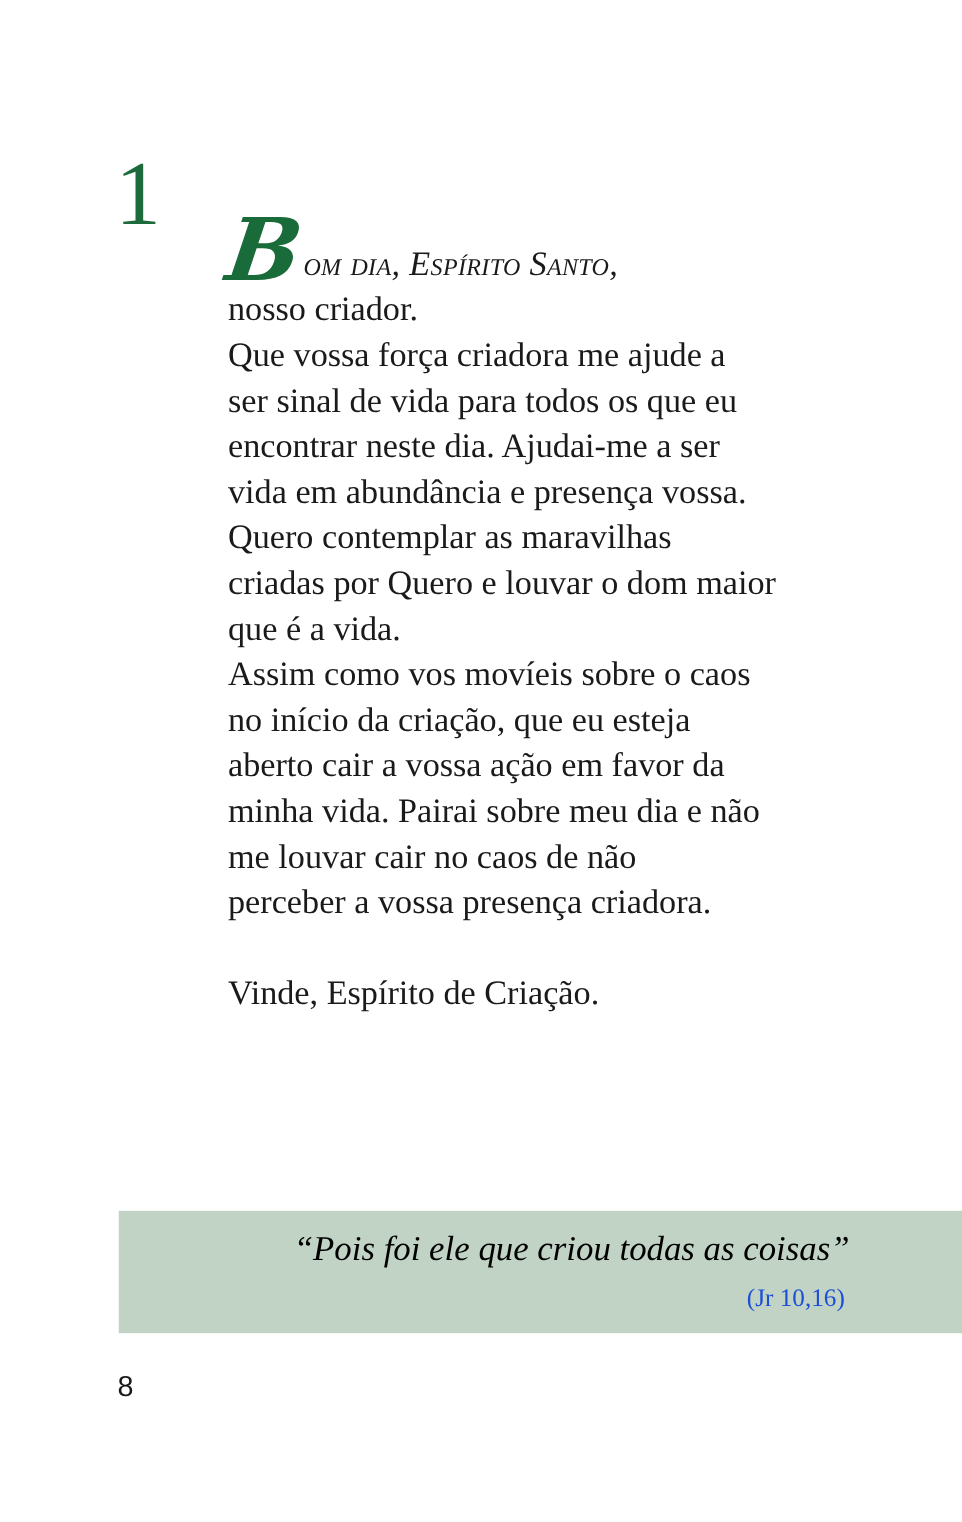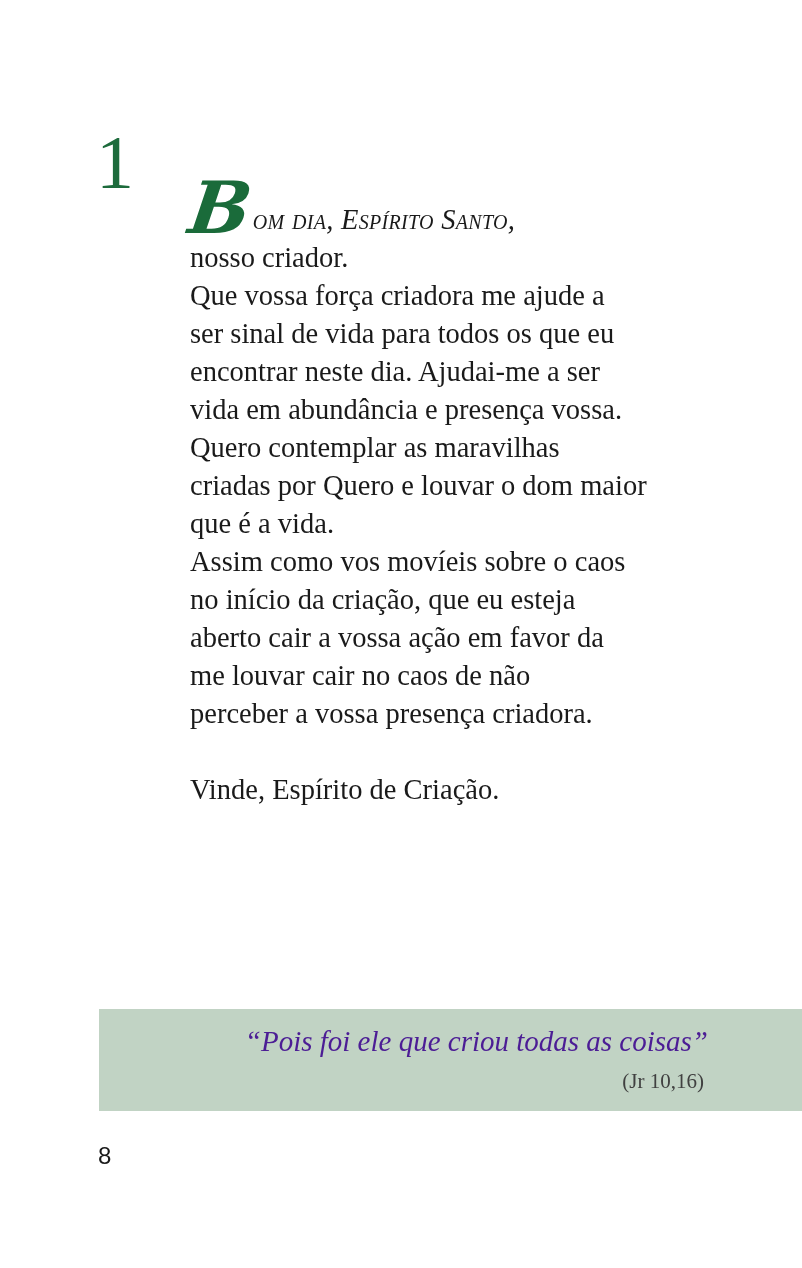--- a/index.html
+++ b/index.html
@@ -9,22 +9,22 @@
                  color:#1d6b3c; font-weight:normal; }
   .body { position:absolute; left:190px; top:178px; width:560px; font-size:28.5px; line-height:38px; }
   .first-line { white-space:nowrap; }
   .dropcap { font-family:"DejaVu Serif", serif; font-style:italic; font-weight:bold; color:#1a6b3a;
              font-size:72px; line-height:60px; display:inline-block; vertical-align:-4px; margin-right:2px;
              transform:skewX(-8deg); }
   .smallcaps { font-variant:small-caps; letter-spacing:0.3px;font-style:italic; }
   .line { display:block; white-space:nowrap; }
   .gap { display:block; height:38px; }
   .quote-box { position:absolute; left:99px; top:1009px; width:703px; height:102px; background:#c1d3c4; }
-  .quote-text { position:absolute; right:94px; top:16px; font-style:italic; font-size:29px; color:#4c1d95; white-space:nowrap; }
-  .quote-ref { position:absolute; right:98px; top:60px; font-size:21px; color:#404040; white-space:nowrap; }
+  .quote-text { position:absolute; right:94px; top:16px; font-style:italic; font-size:29px; color:#000000; white-space:nowrap; }
+  .quote-ref { position:absolute; right:98px; top:60px; font-size:21px; color:#1d4ed8; white-space:nowrap; }
   .page-num { position:absolute; left:98px; top:1142px; font-family:"Liberation Sans", sans-serif; font-size:24px; color:#1a1a1a; }
 </style>
 </head>
 <body>
 
 <div class="chapter-num">1</div>
 
 <div class="body">
   <span class="first-line line">
     <span class="dropcap">B</span><span class="smallcaps">om dia, Espírito Santo,</span>
@@ -33,20 +33,21 @@
   <span class="line">Que vossa força criadora me ajude a</span>
   <span class="line">ser sinal de vida para todos os que eu</span>
   <span class="line">encontrar neste dia. Ajudai-me a ser</span>
   <span class="line">vida em abundância e presença vossa.</span>
   <span class="line">Quero contemplar as maravilhas</span>
   <span class="line">criadas por Quero e louvar o dom maior</span>
   <span class="line">que é a vida.</span>
   <span class="line">Assim como vos movíeis sobre o caos</span>
   <span class="line">no início da criação, que eu esteja</span>
   <span class="line">aberto cair a vossa ação em favor da</span>
+  <span class="line">minha vida. Pairai sobre meu dia e não</span>
   <span class="line">me louvar cair no caos de não</span>
   <span class="line">perceber a vossa presença criadora.</span>
   <span class="gap"></span>
   <span class="line">Vinde, Espírito de Criação.</span>
 </div>
 
 <div class="quote-box">
   <div class="quote-text">“Pois foi ele que criou todas as coisas”</div>
   <div class="quote-ref">(Jr 10,16)</div>
 </div>

